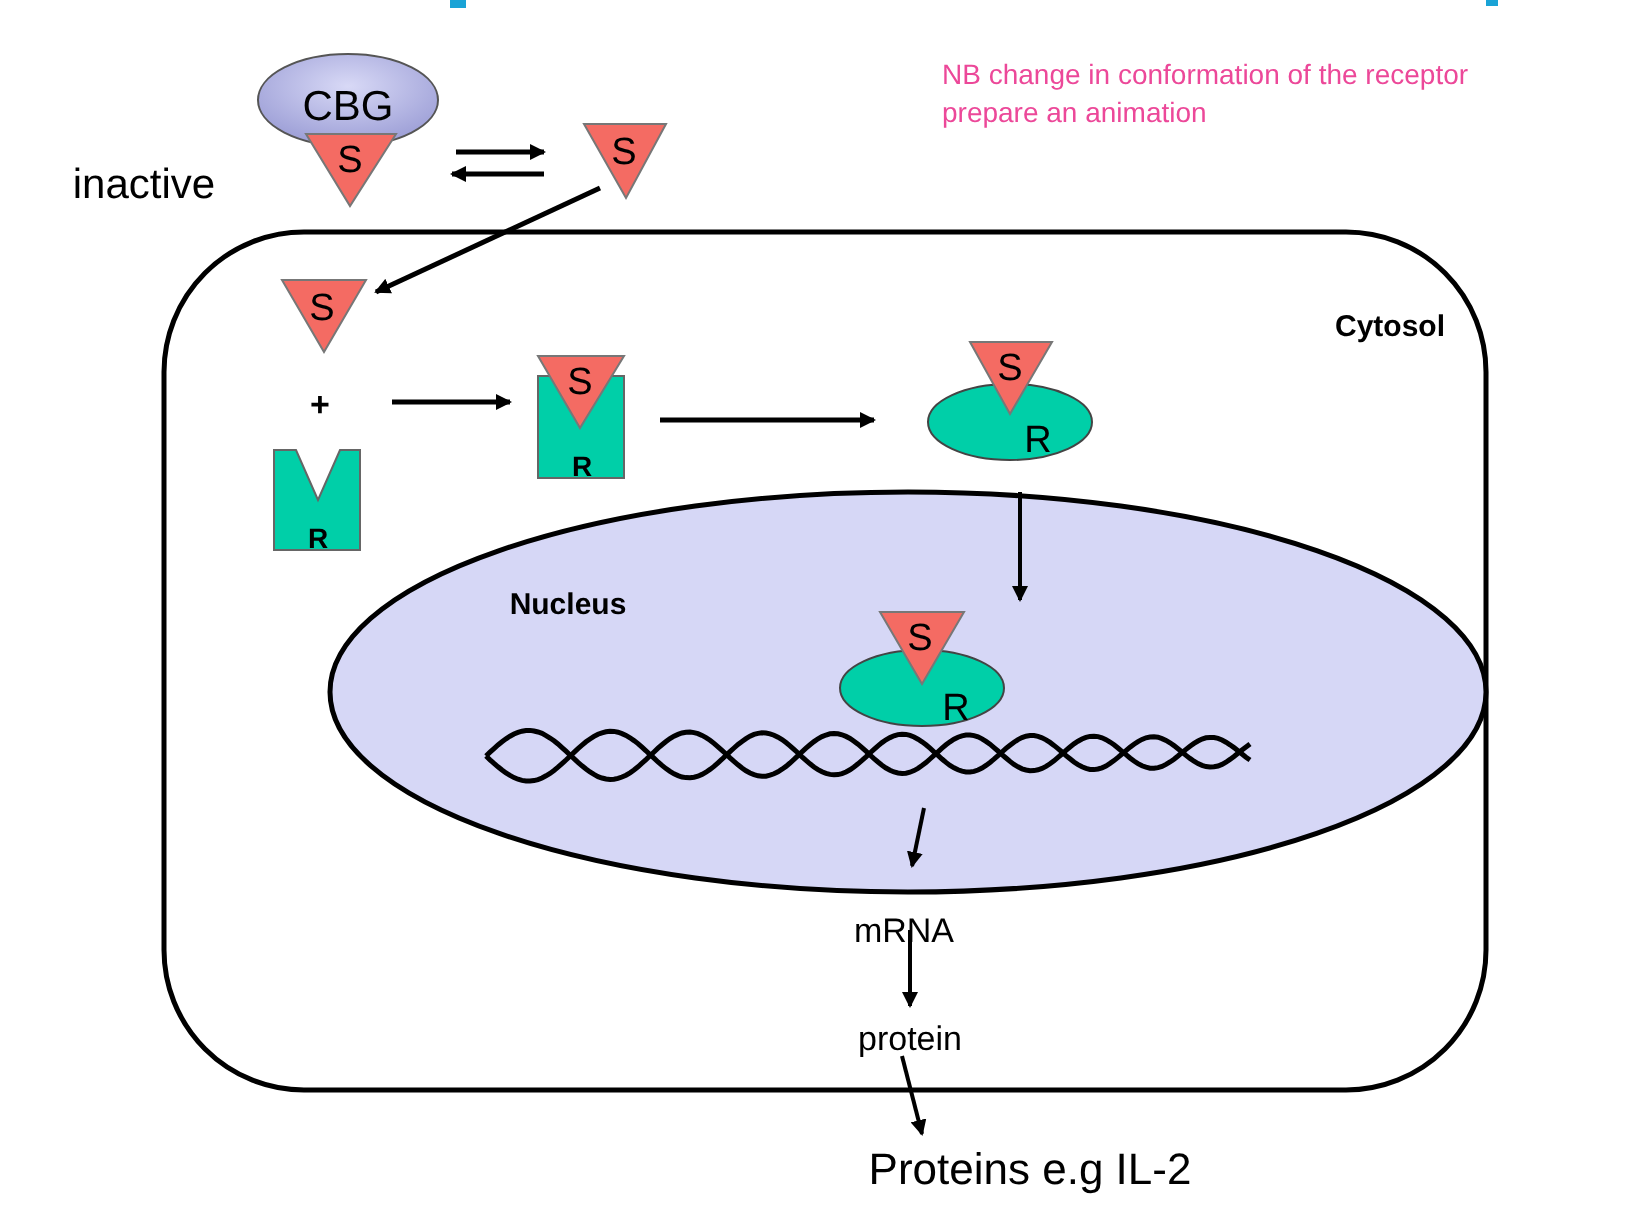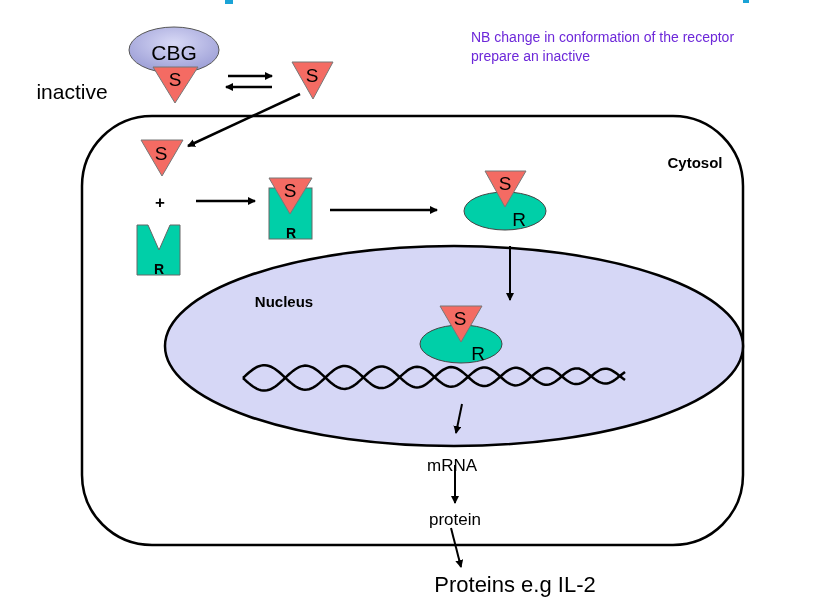--- a/index.html
+++ b/index.html
@@ -1,21 +1,21 @@
 <!DOCTYPE html>
 <html><head>
 <meta charset="utf-8">
 <style>
   html, body { margin:0; padding:0; background:#ffffff; }
   body { width:823px; height:607px; position:relative; overflow:hidden;
          font-family:"Liberation Sans", sans-serif; }
   svg { position:absolute; left:0; top:0; }
   .lbl { font-family:"Liberation Sans", sans-serif; fill:#000; }
   .note { position:absolute; left:471px; top:28px; font-size:14px; line-height:19px;
-          color:#6d28d9; font-family:"Liberation Sans", sans-serif; }
+          color:#ec4899; font-family:"Liberation Sans", sans-serif; }
   .note div { white-space:nowrap; }
 </style>
 </head>
 <body>
 
 <svg width="823" height="607" viewBox="0 0 823 607">
   <defs>
     <marker id="ah" markerWidth="8" markerHeight="8" refX="7" refY="4" orient="auto" markerUnits="userSpaceOnUse">
       <path d="M0,0 L8,4 L0,8 Z" fill="#000"></path>
     </marker>
@@ -104,14 +104,14 @@
   <text x="455" y="525" text-anchor="middle" font-size="17" class="lbl">protein</text>
   <line x1="451" y1="528" x2="461" y2="567" stroke="#000" stroke-width="2" marker-end="url(#ah)"></line>
 
   <text x="515" y="592" text-anchor="middle" font-size="22" class="lbl">Proteins e.g IL-2</text>
 
   <text x="72" y="99" text-anchor="middle" font-size="21" class="lbl">inactive</text>
 </svg>
 
 <div class="note">
   <div>NB change in conformation of the receptor</div>
-  <div>prepare an inactive</div>
+  <div>prepare an animation</div>
 </div>
 
 </body></html>

